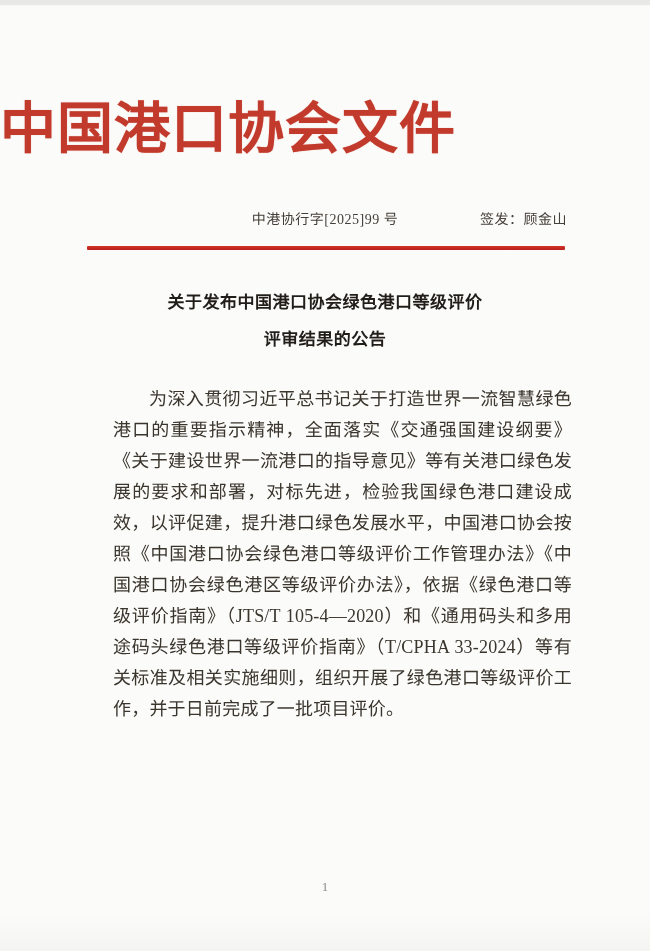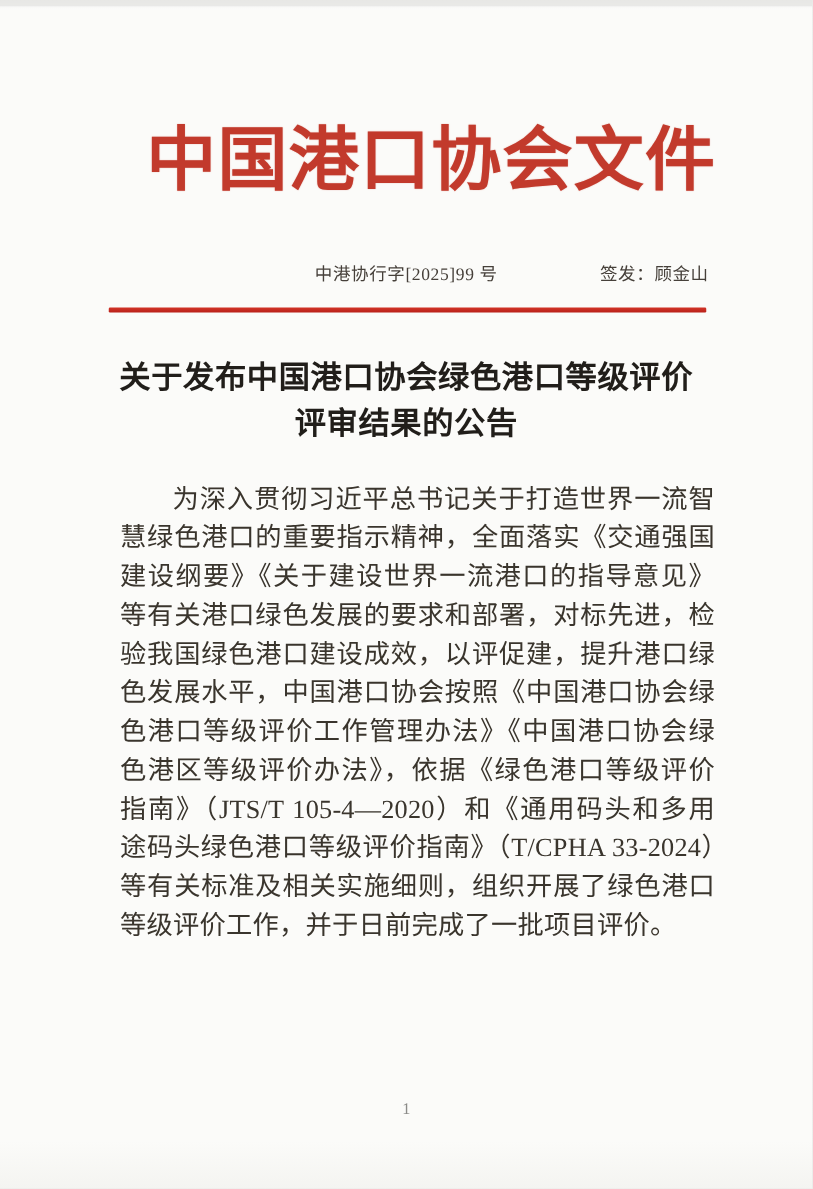--- a/index.html
+++ b/index.html
@@ -22,29 +22,27 @@
   .photo-edge {
     position: absolute;
     top: 0; left: 0; right: 0;
     height: 5px;
     background: #e6e6e4;
     opacity: .8;
   }
   .letterhead {
     margin: 0;
     padding-top: 98px;
-    text-align: center;
     font-size: 56px;
     line-height: 62px;
     font-weight: bold;
     letter-spacing: 1px;
     color: #c23a2c;
     text-shadow: 0 0 1px rgba(194,58,44,.45);
     font-family: "Liberation Serif", "DejaVu Serif", serif;
-    padding-left: 40px;
   }
   .ref-row {
     position: relative;
     margin-top: 48px;
     height: 26px;
     font-size: 14px;
     color: #46403a;
   }
   .ref-no {
     position: absolute;
@@ -61,34 +59,35 @@
   }
   .red-rule {
     margin: 12px 85px 0 87px;
     height: 4px;
     background: linear-gradient(180deg, #d23428 0%, #b9211a 100%);
     border-radius: 1px;
   }
   .doc-title {
     margin: 34px 60px 0 60px;
     text-align: center;
-    font-size: 25px;
+    font-size: 17px;
     line-height: 37px;
     font-weight: bold;
     color: #211e1a;
     letter-spacing: .5px;
   }
   .body-text {
     margin-top: 26px;
     padding: 0 78px 0 96px;
-    font-size: 21px;
+    font-size: 18px;
     line-height: 31px;
     text-align: justify;
     color: #3a352d;
     letter-spacing: .2px;
+    margin-left: 17px;
   }
   .body-text p {
     margin: 0;
     text-indent: 2em;
   }
   .page-footer {
     position: absolute;
     bottom: 56px;
     left: 0;
     width: 100%;

